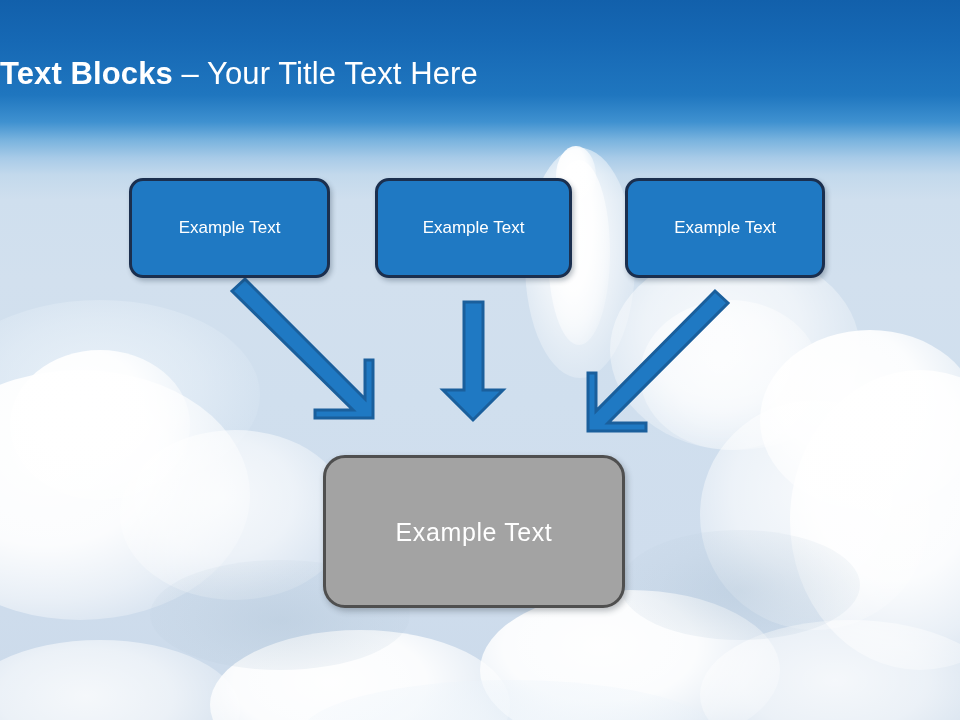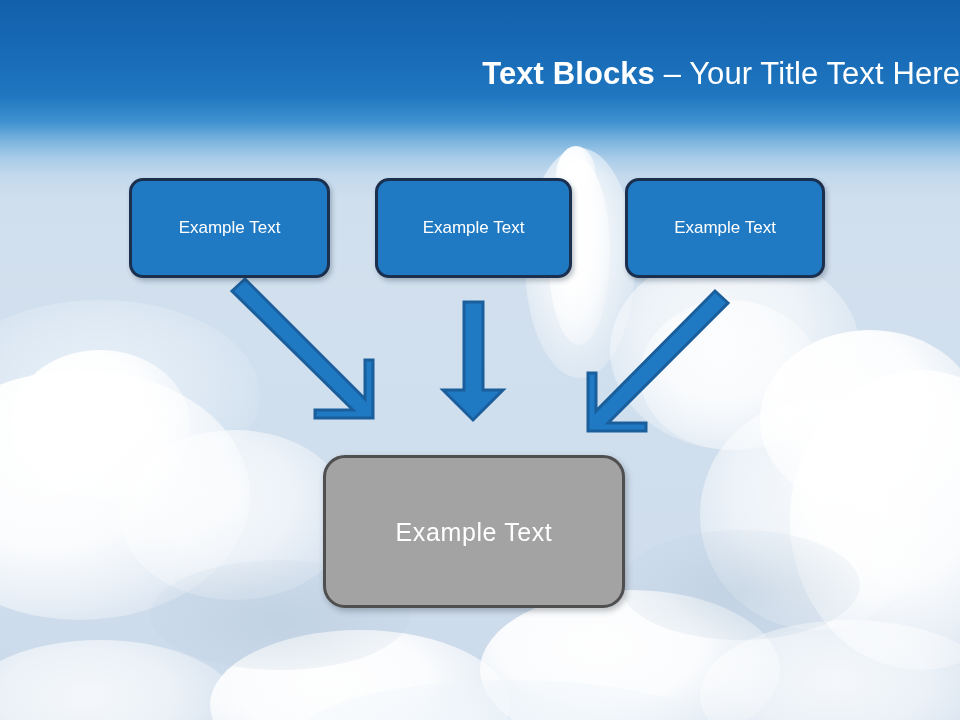--- a/index.html
+++ b/index.html
@@ -76,21 +76,21 @@
        rgba(186,204,220,0.24) 50%,
        rgba(200,216,230,0.0) 100%);
   }
 
   
   .title {
     position: absolute;
     left: 0;
     top: 54px;
     width: 960px;
-    text-align: right;
+    text-align: left;
     color: #ffffff;
     font-size: 31px;
     line-height: 40px;
     letter-spacing: 0.1px;
     white-space: nowrap;
   }
   .title .strong { font-weight: bold; }
   .title .light  { font-weight: normal; }
 
   

